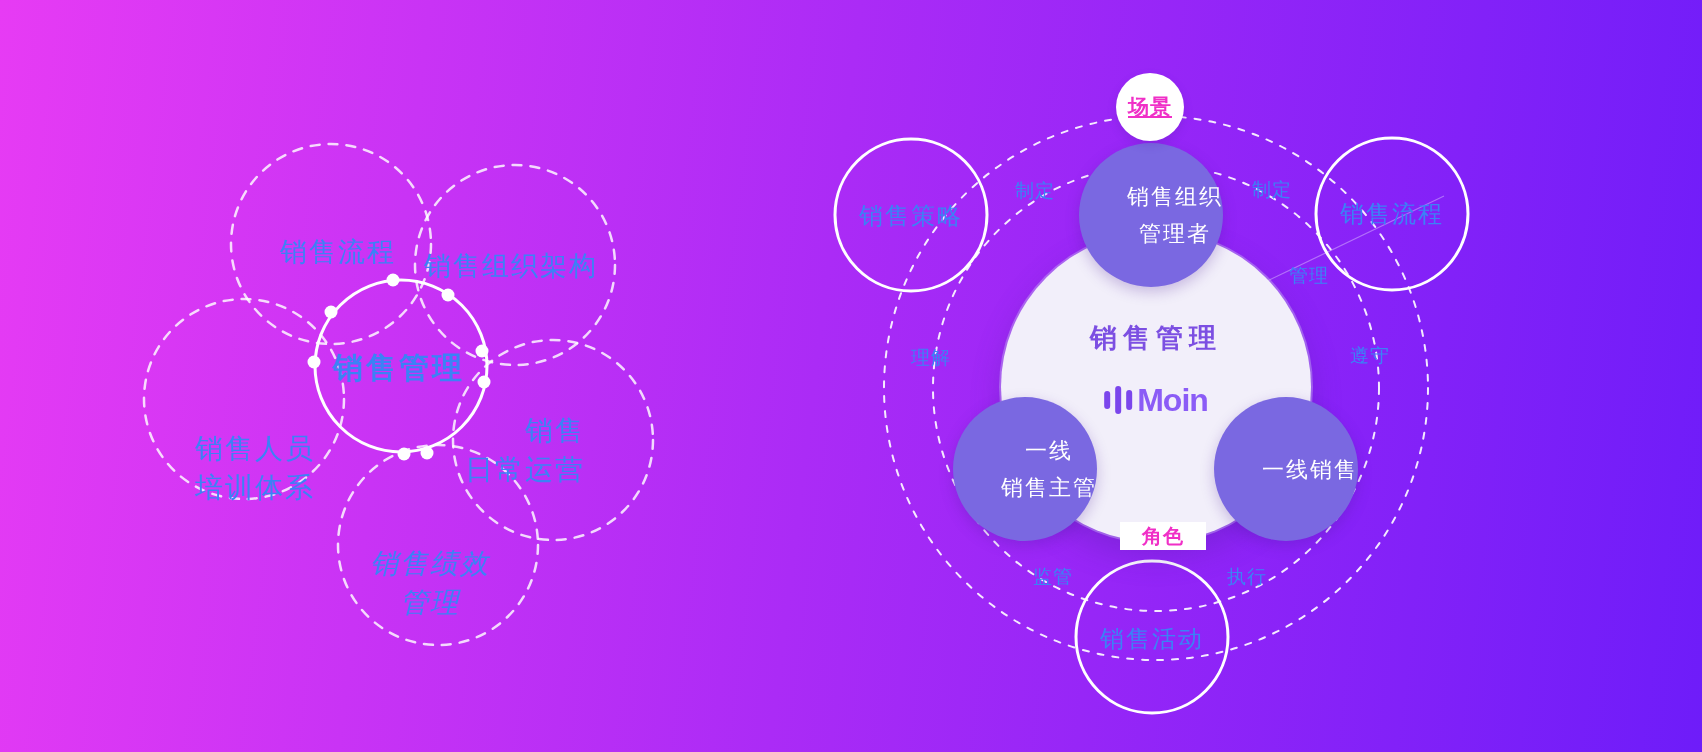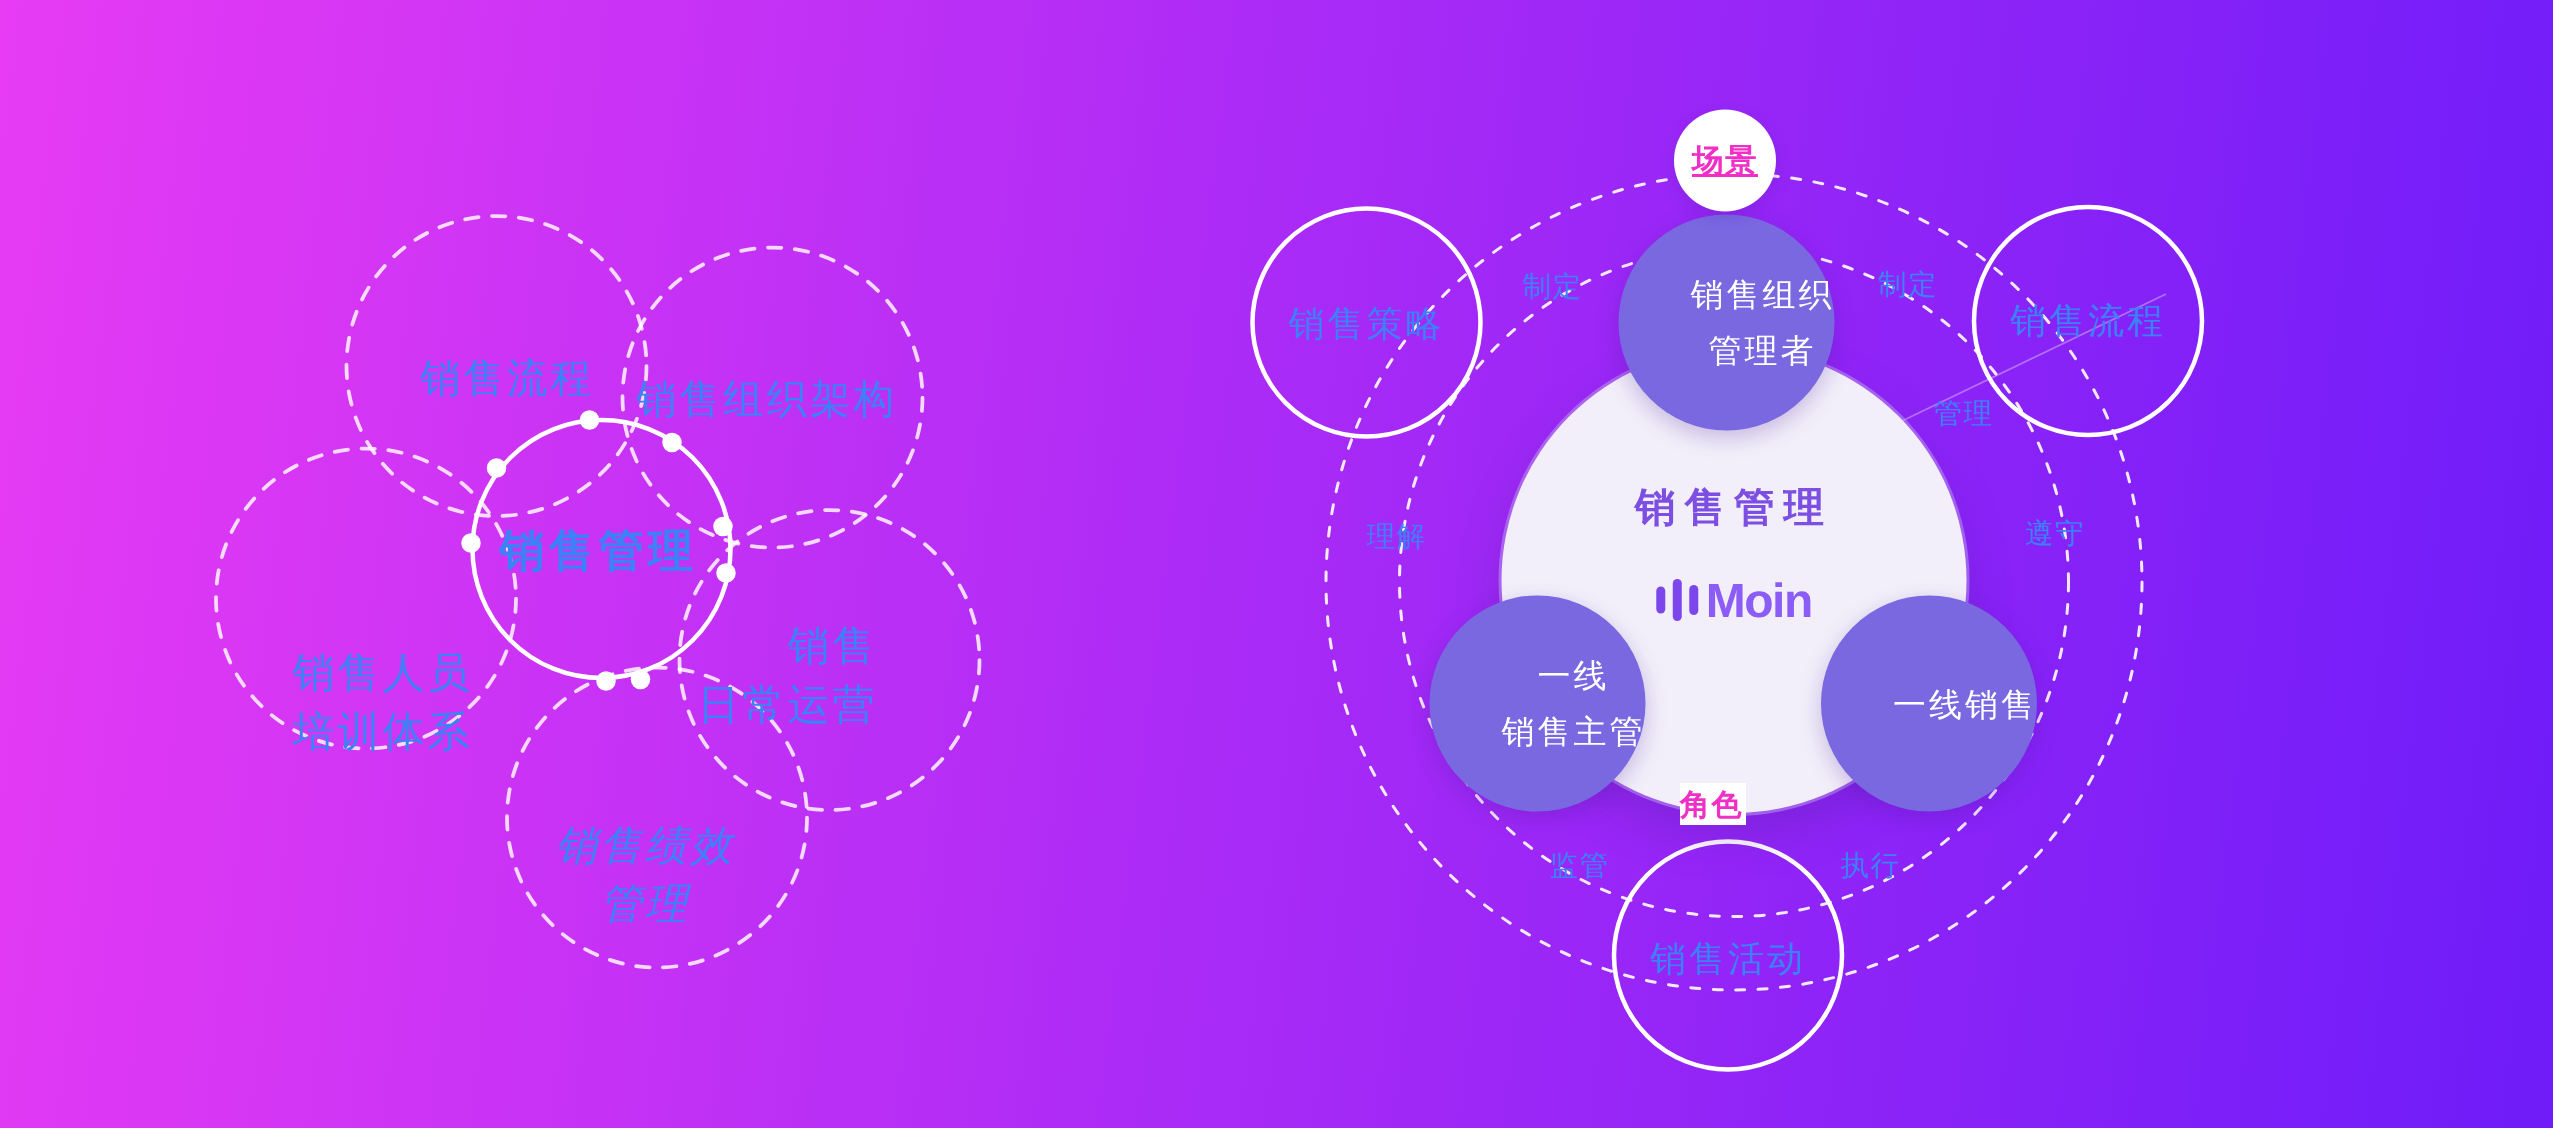--- a/index.html
+++ b/index.html
@@ -42,22 +42,22 @@
     color:#fff;font-size:22px;line-height:37px;letter-spacing:2px;font-weight:500;
   }
   .badge-circle{
     position:absolute;z-index:4;width:68px;height:68px;border-radius:50%;background:#ffffff;
     display:flex;align-items:center;justify-content:center;
     color:#F02FC7;font-size:21px;font-weight:700;letter-spacing:1px;
     box-shadow:0 4px 10px rgba(80,30,160,.20);
     text-decoration:underline;
   }
   .badge-rect{
-    position:absolute;z-index:4;width:44px;height:28px;background:#ffffff;
-    display:flex;align-items:center;
+    position:absolute;z-index:4;width:86px;height:28px;background:#ffffff;
+    display:flex;align-items:center;justify-content:center;
     color:#F02FC7;font-size:20px;font-weight:700;letter-spacing:1px;
   }
 </style>
 </head>
 <body>
 
 <svg width="1702" height="752" viewBox="0 0 1702 752">
 
   <g fill="none" stroke="rgba(255,255,255,0.82)" stroke-width="2.5" stroke-dasharray="9 9" stroke-linecap="round">
     <circle cx="331" cy="244" r="100"></circle>

